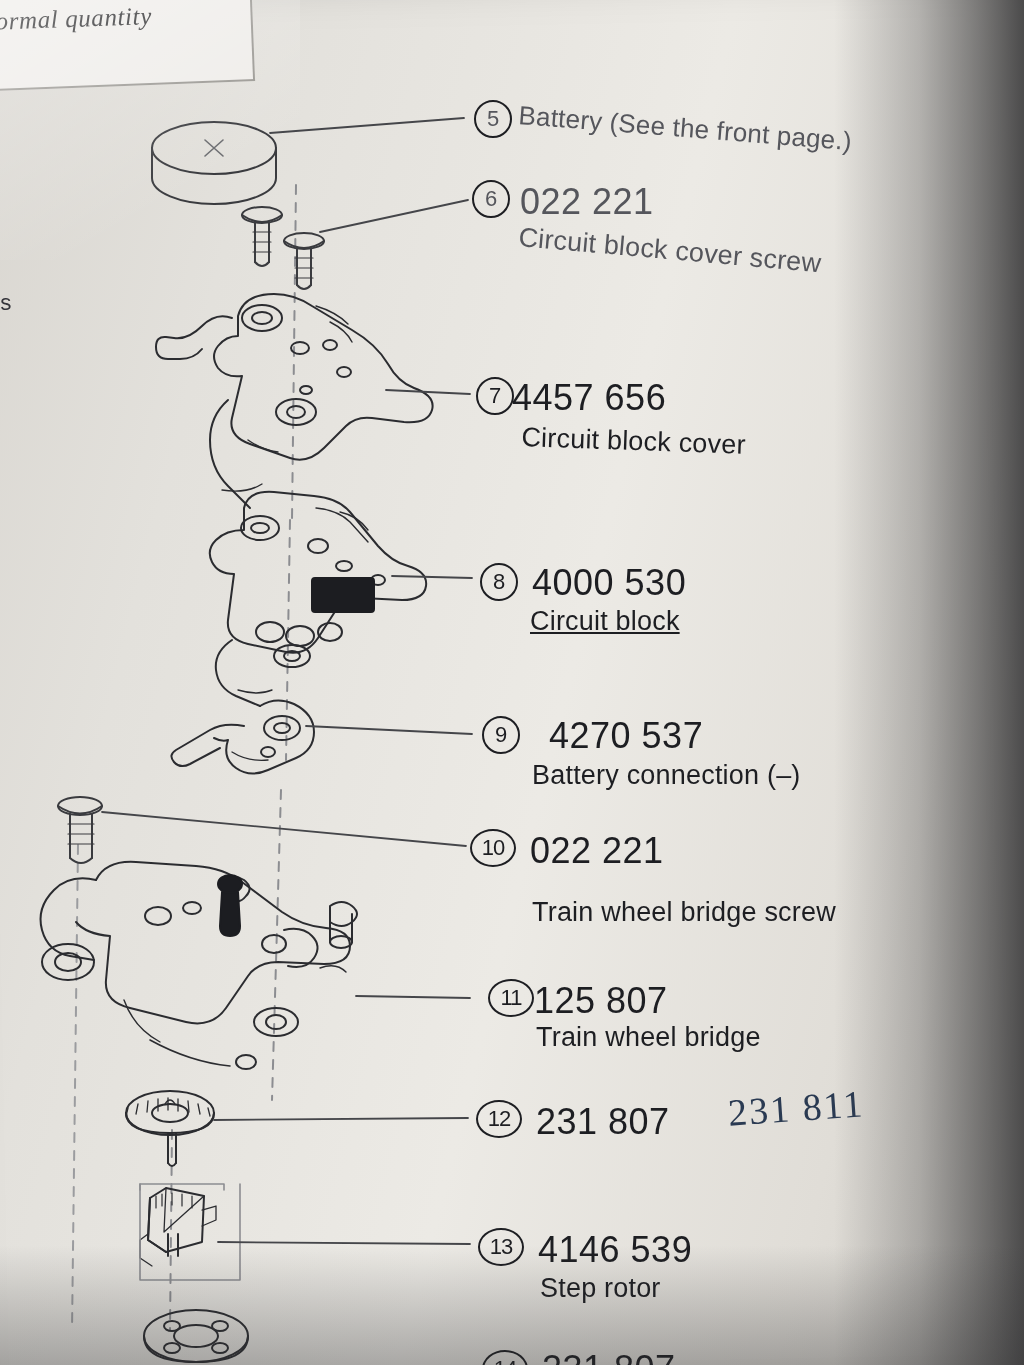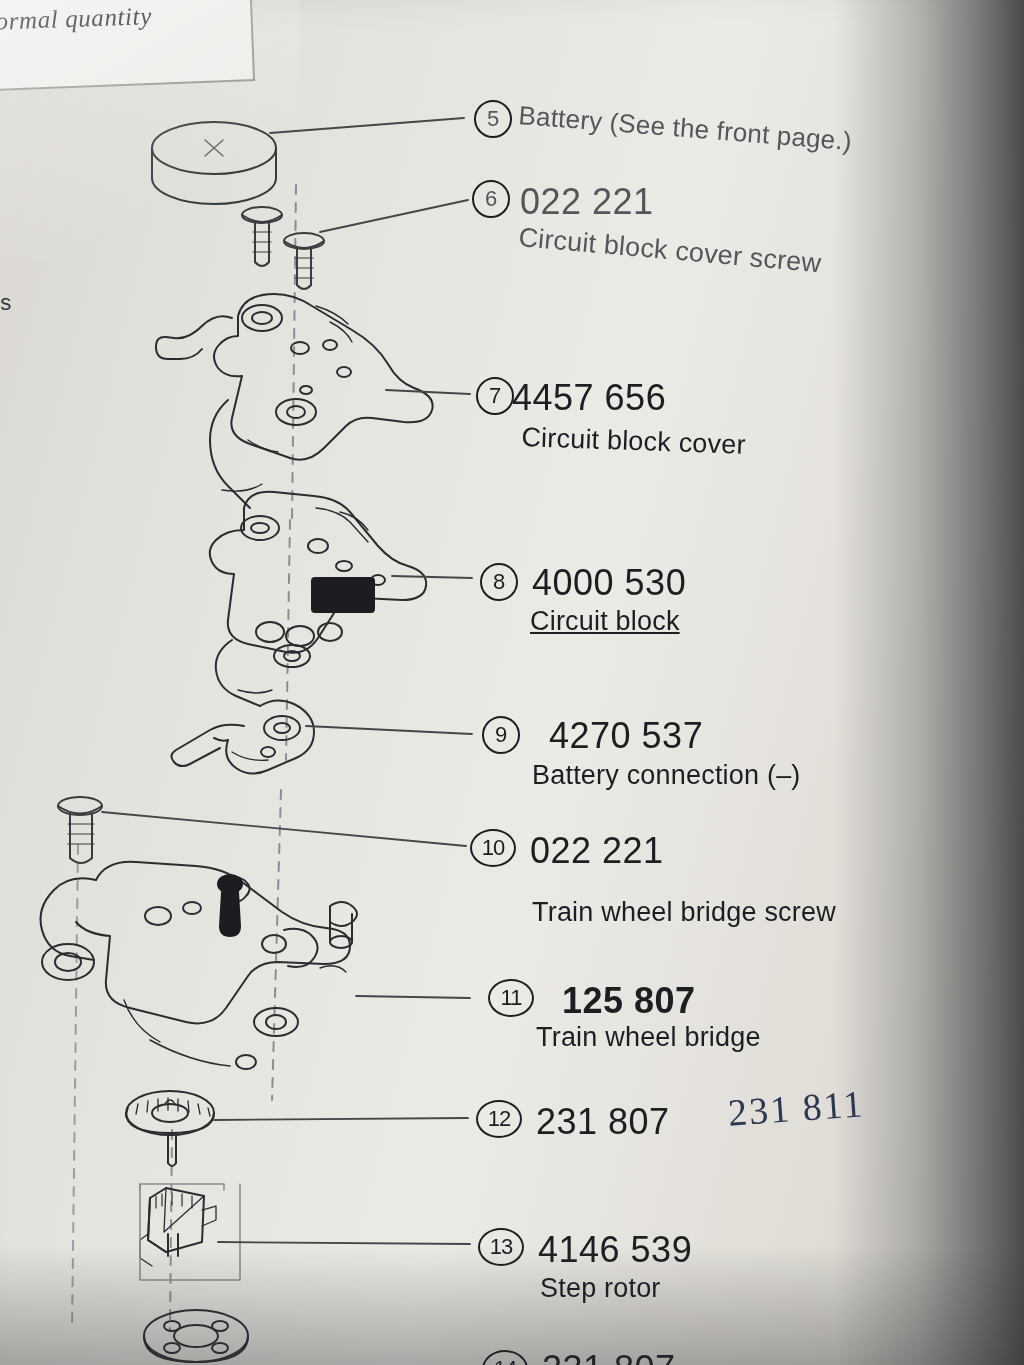--- a/index.html
+++ b/index.html
@@ -373,21 +373,21 @@
 
   <div class="num-circle" style="left:482px; top:716px;">9</div>
   <div class="label partno" style="left:534px; top:715px;margin-left:15px;">4270 537</div>
   <div class="label partname" style="left:532px; top:760px;">Battery connection (–)</div>
 
   <div class="num-circle wide" style="left:470px; top:829px;text-align:center;">10</div>
   <div class="label partno" style="left:530px; top:830px;">022 221</div>
   <div class="label partname" style="left:532px; top:873px;margin-top:24px;">Train wheel bridge screw</div>
 
   <div class="num-circle wide" style="left:488px; top:979px;">11</div>
-  <div class="label partno" style="left:562px; top:980px;font-weight:bold;">125 807</div>
+  <div class="label partno" style="left:534px; top:980px;">125 807</div>
   <div class="label partname" style="left:536px; top:1022px;">Train wheel bridge</div>
 
   <div class="num-circle wide" style="left:476px; top:1100px;">12</div>
   <div class="label partno" style="left:536px; top:1101px;">231 807</div>
   <div class="handwriting" style="left:728px; top:1086px;">231 811</div>
 
   <div class="num-circle wide" style="left:478px; top:1228px;">13</div>
   <div class="label partno" style="left:538px; top:1229px;">4146 539</div>
   <div class="label partname" style="left:540px; top:1273px;">Step rotor</div>
 

